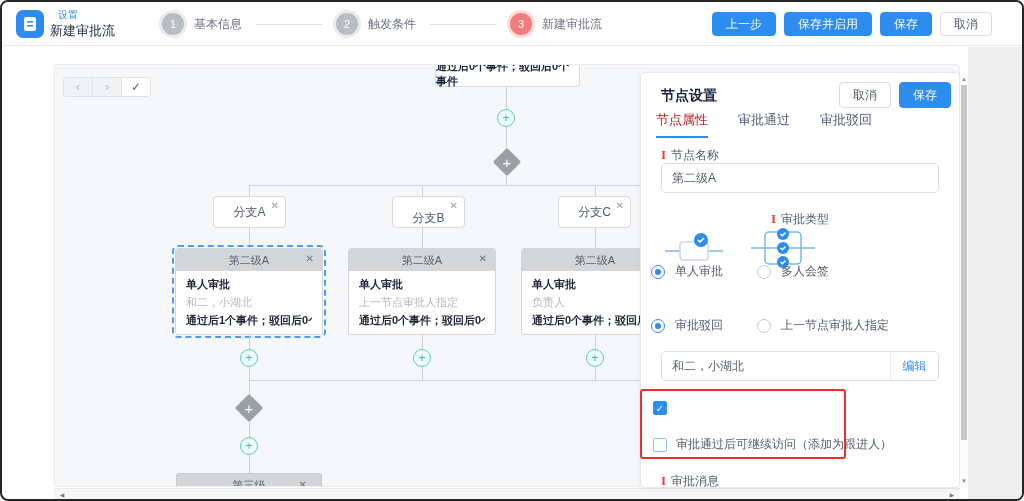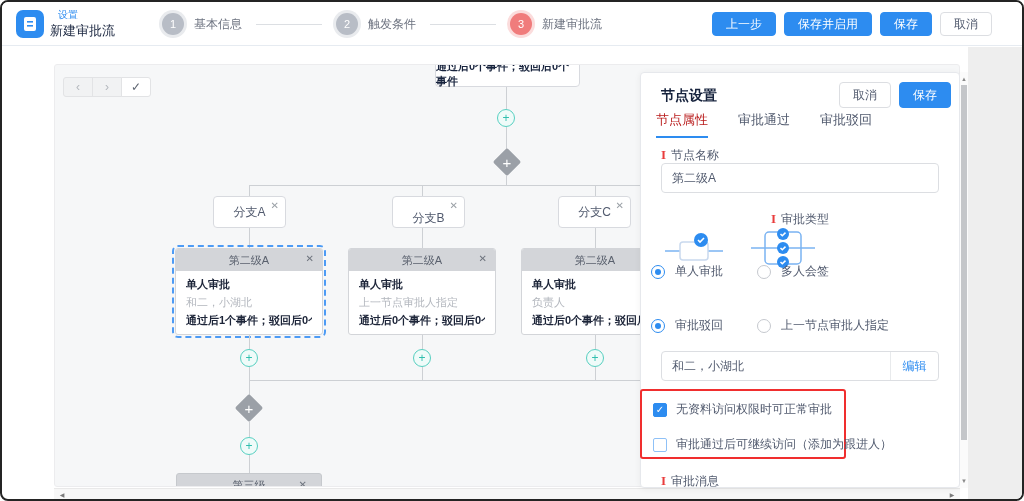--- a/index.html
+++ b/index.html
@@ -303,21 +303,20 @@
     </div>
 
     <div class="p-row input-group" style="top:278px;">
       <div class="val">和二，小湖北</div>
       <div class="edit-btn">编辑</div>
     </div>
 
     <div class="red-box"></div>
     <div class="cb-row" style="top:328px;">
       <span class="cb on">✓</span>
-      <span>无资料访问权限时可正常审批</span>
     </div>
     <div class="cb-row" style="top:363px;">
       <span class="cb"></span>
       <span>审批通过后可继续访问（添加为跟进人）</span>
     </div>
 
     <div class="p-row" style="top:398px;">
       <span class="req">I</span><span class="f-label">审批消息</span>
     </div>
   </div>

